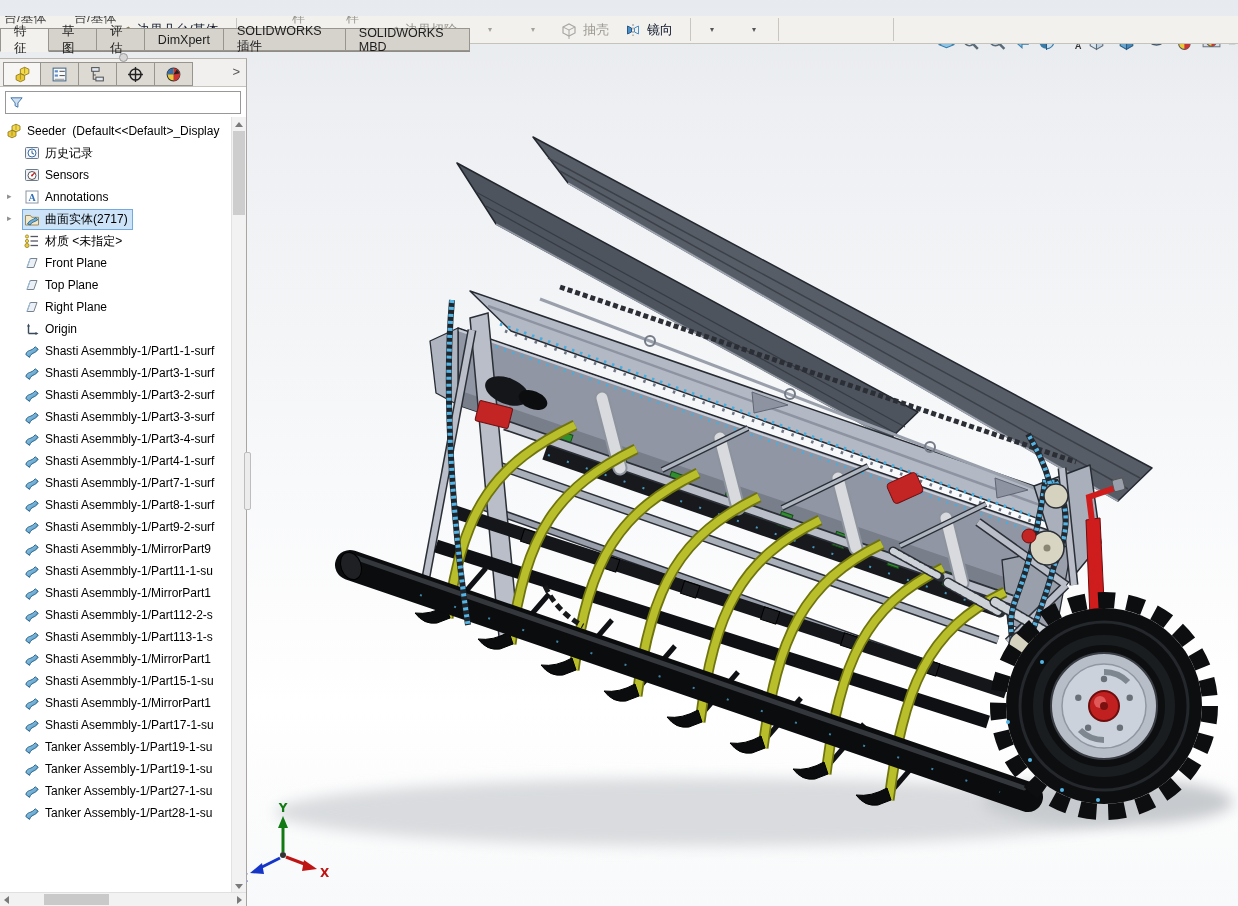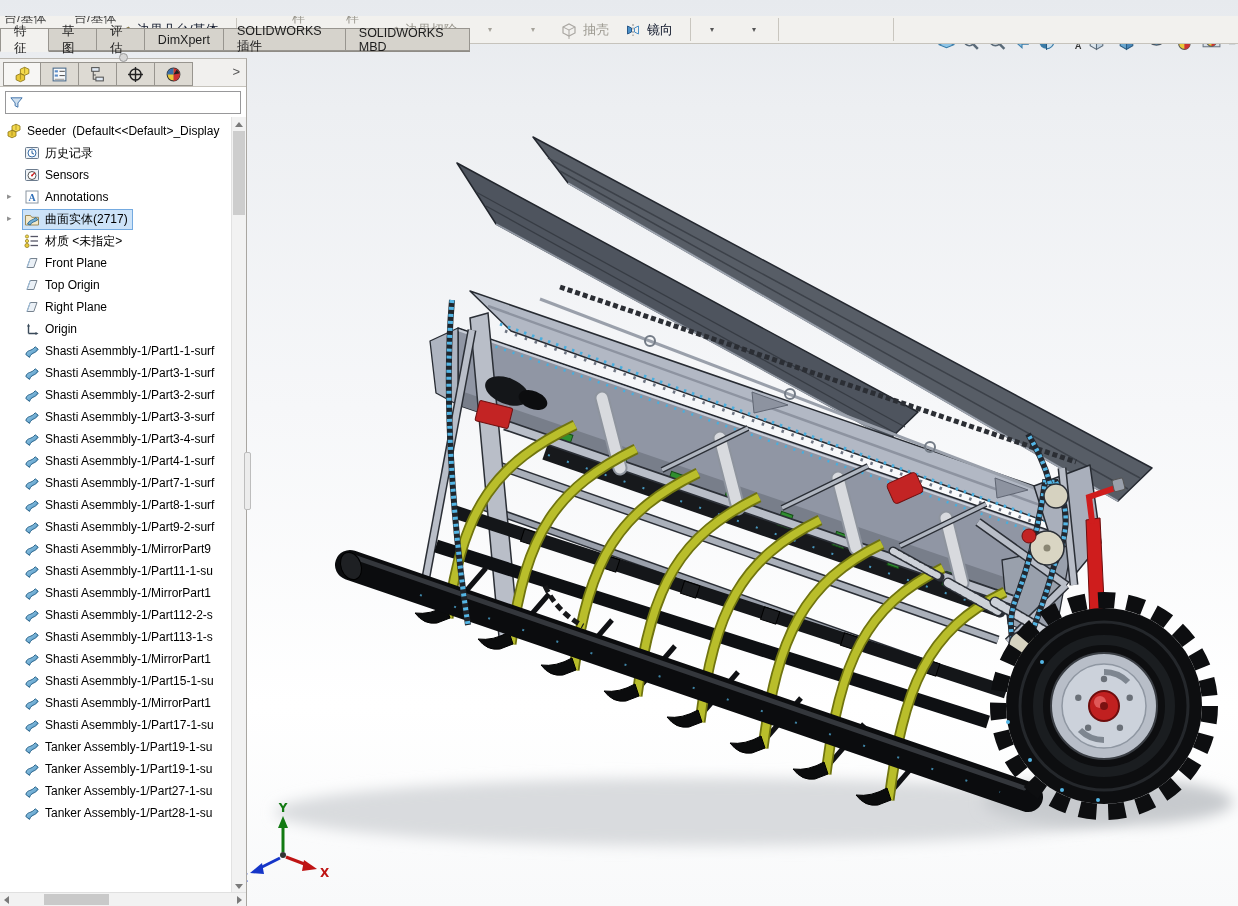--- a/index.html
+++ b/index.html
@@ -622,21 +622,21 @@
         </span>
       </div>
       <div class="trow">
         <span class="sel-wrap">
           <span class="ticon">
             <svg viewBox="0 0 16 16">
               <path d="M3 12.5L6.2 3.5H13L9.8 12.5z" fill="#e6edf5" fill-opacity=".85" stroke="#76828e"></path>
               <path d="M6.2 3.5L3 12.5" stroke="#9fc0dd"></path>
             </svg>
           </span>
-          <span class="tlabel">Top Origin</span>
+          <span class="tlabel">Top Plane</span>
         </span>
       </div>
       <div class="trow">
         <span class="sel-wrap">
           <span class="ticon">
             <svg viewBox="0 0 16 16">
               <path d="M3 12.5L6.2 3.5H13L9.8 12.5z" fill="#e6edf5" fill-opacity=".85" stroke="#76828e"></path>
               <path d="M6.2 3.5L3 12.5" stroke="#9fc0dd"></path>
             </svg>
           </span>

